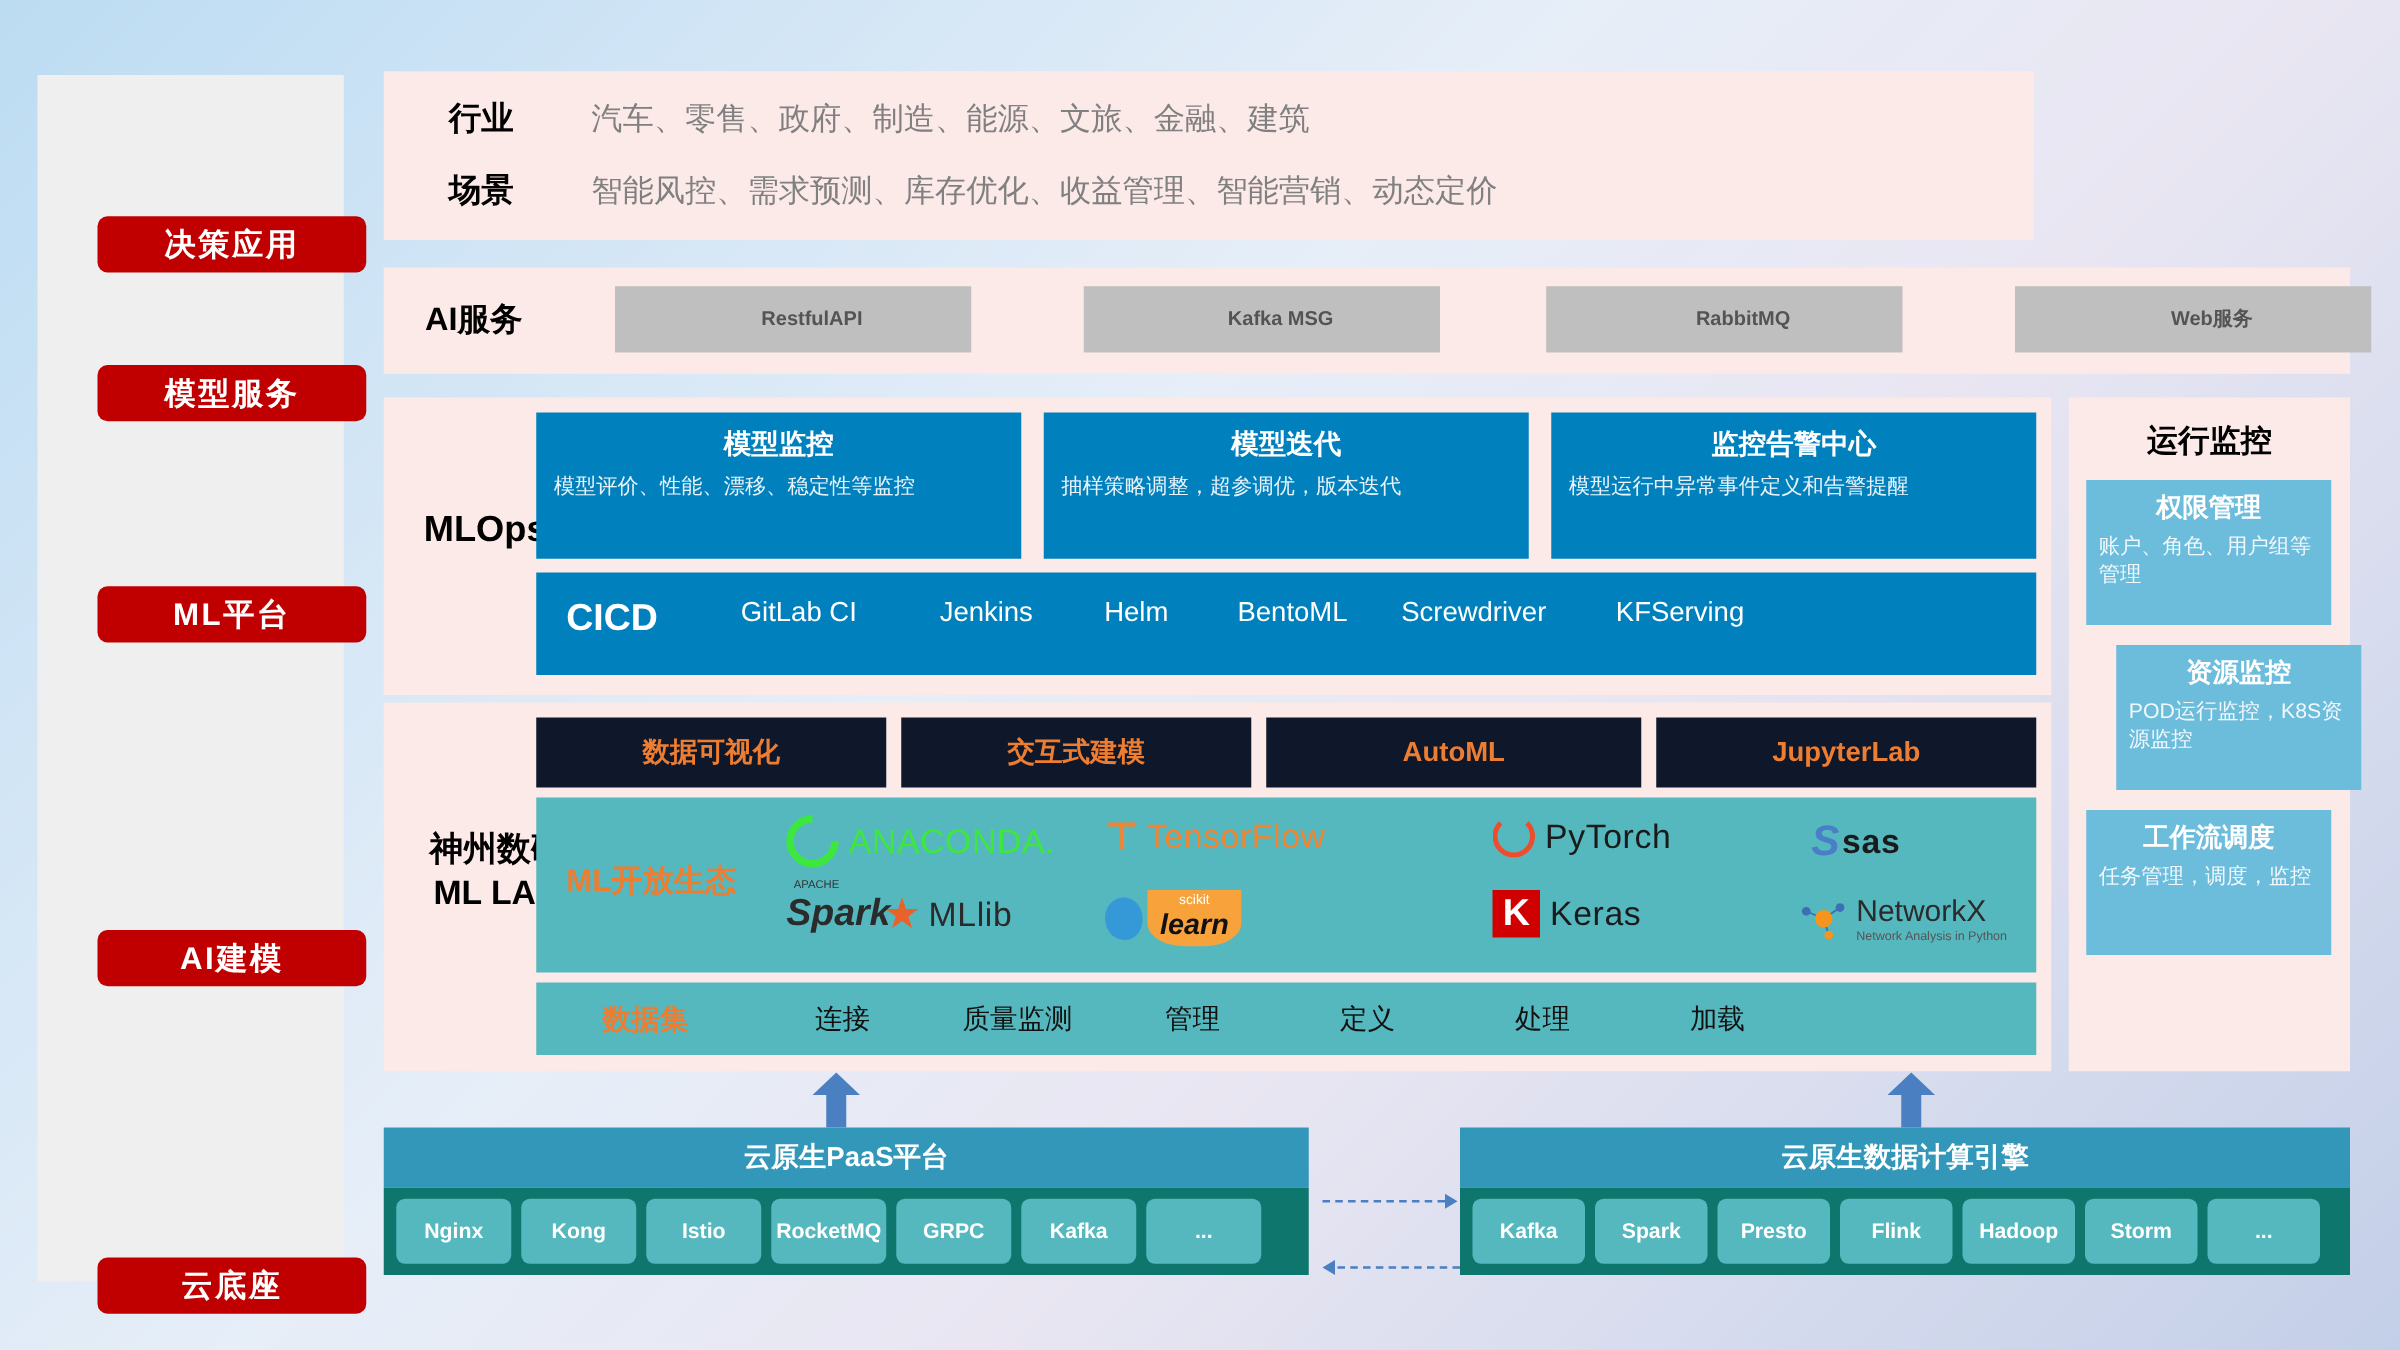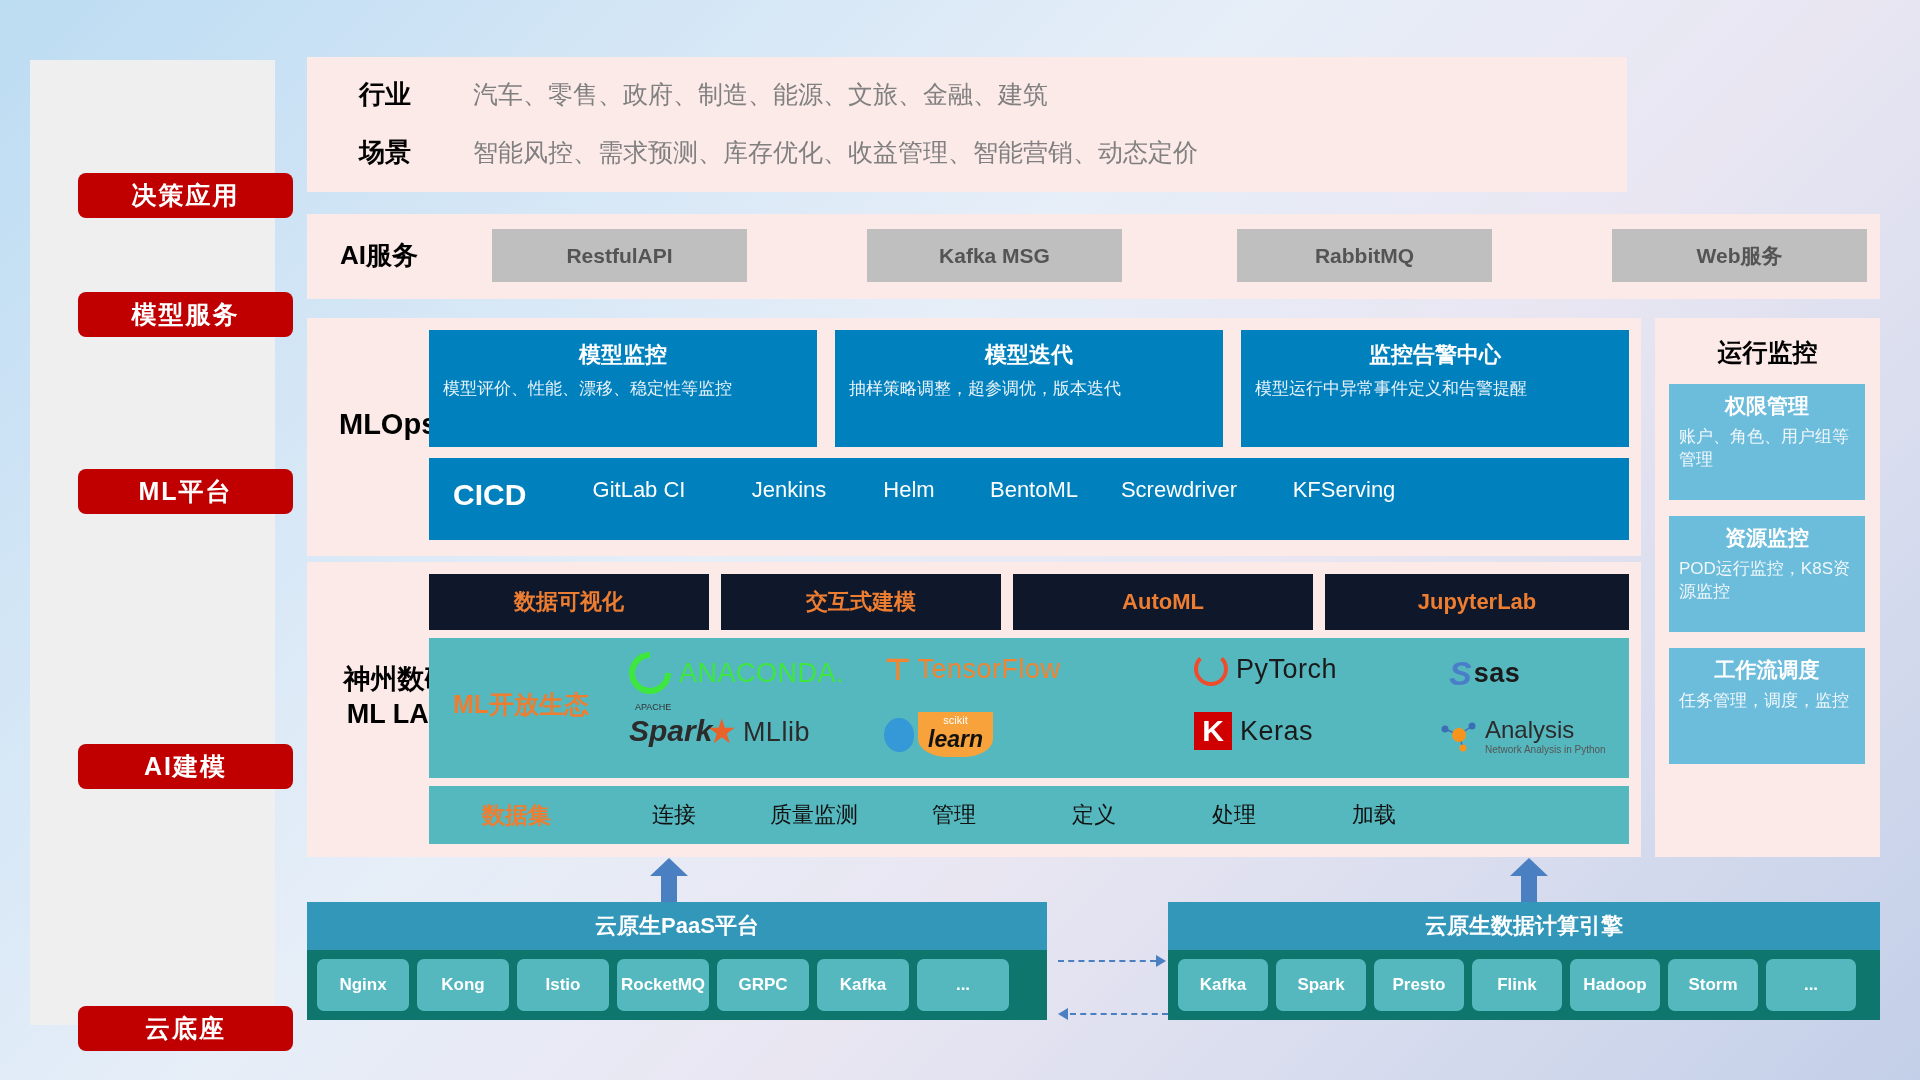--- a/index.html
+++ b/index.html
@@ -38,21 +38,21 @@
   .ind-line{position:absolute;display:flex;align-items:center;}
   .ind-label{width:120px;text-align:center;font-size:26px;font-weight:bold;color:#000;flex:none;}
   .ind-val{font-size:25px;color:#808080;margin-left:28px;white-space:nowrap;}
 
   
   .row-ai{left:307px;top:214px;width:1573px;height:85px;}
   .ai-label{position:absolute;left:33px;top:24px;font-size:26px;font-weight:bold;color:#000;}
   .ai-chip{
     position:absolute;top:15px;height:53px;background:#bfbfbf;
     display:flex;align-items:center;justify-content:center;
-    color:#545454;font-size:21px;font-weight:bold;
+    color:#545454;font-size:16px;font-weight:bold;padding-left:30px;
   }
 
   
   .row-mlops{left:307px;top:318px;width:1334px;height:238px;}
   .mlops-label{position:absolute;left:32px;top:90px;font-size:29px;font-weight:bold;color:#000;}
   .mlops-card{
     position:absolute;top:12px;height:117px;background:#0081bd;color:#fff;
     padding:10px 14px 0 14px;box-sizing:border-box;
   }
   .mlops-card h4{margin:0 0 8px 0;font-size:22px;text-align:center;font-weight:bold;}
@@ -89,21 +89,21 @@
   
   .right-rail{left:1655px;top:318px;width:225px;height:539px;}
   .rr-title{position:absolute;left:0;right:0;top:18px;text-align:center;font-size:25px;font-weight:bold;color:#000;}
   .rr-card{
     position:absolute;left:14px;width:196px;background:#6cbcdb;color:#fff;
     padding:8px 10px 12px 10px;box-sizing:border-box;
   }
   .rr-card h4{margin:0 0 6px 0;font-size:21px;text-align:center;font-weight:bold;}
   .rr-card p{margin:0;font-size:17px;line-height:1.35;color:#f0f8fc;}
   #rr0{top:66px;height:116px;}
-  #rr1{top:198px;height:116px;}
+  #rr1{top:198px;height:116px;margin-left:24px;}
   #rr2{top:330px;height:116px;}
 
   
   .cloud-group{position:absolute;}
   .cloud-head{
     height:48px;background:#3397b9;color:#fff;font-size:22px;font-weight:bold;
     display:flex;align-items:center;justify-content:center;
   }
   .cloud-body{
     background:#0f766e;padding:9px 10px;display:flex;gap:8px;box-sizing:border-box;
@@ -257,21 +257,21 @@
         <svg width="40" height="34" viewBox="0 0 40 34">
           <line x1="6" y1="10" x2="20" y2="16" stroke="#3a6fb5" stroke-width="1.5"></line>
           <line x1="20" y1="16" x2="33" y2="7" stroke="#3a6fb5" stroke-width="1.5"></line>
           <line x1="20" y1="16" x2="24" y2="29" stroke="#3a6fb5" stroke-width="1.5"></line>
           <circle cx="20" cy="16" r="7" fill="#f7941e"></circle>
           <circle cx="6" cy="10" r="3.5" fill="#3a6fb5"></circle>
           <circle cx="33" cy="7" r="3.5" fill="#3a6fb5"></circle>
           <circle cx="24" cy="29" r="3.5" fill="#f7941e"></circle>
         </svg>
         <span style="margin-left:6px;">
-          <span style="display:block;font-size:24px;color:#2b2b2b;">Analysis</span>
+          <span style="display:block;font-size:24px;color:#2b2b2b;">NetworkX</span>
           <span class="nx-sub" style="display:block;">Network Analysis in Python</span>
         </span>
       </div>
     </div>
 
     <div class="ds-band">
       <div class="ds-first">数据集</div>
       <div class="ds-item">连接</div>
       <div class="ds-item">质量监测</div>
       <div class="ds-item">管理</div>

